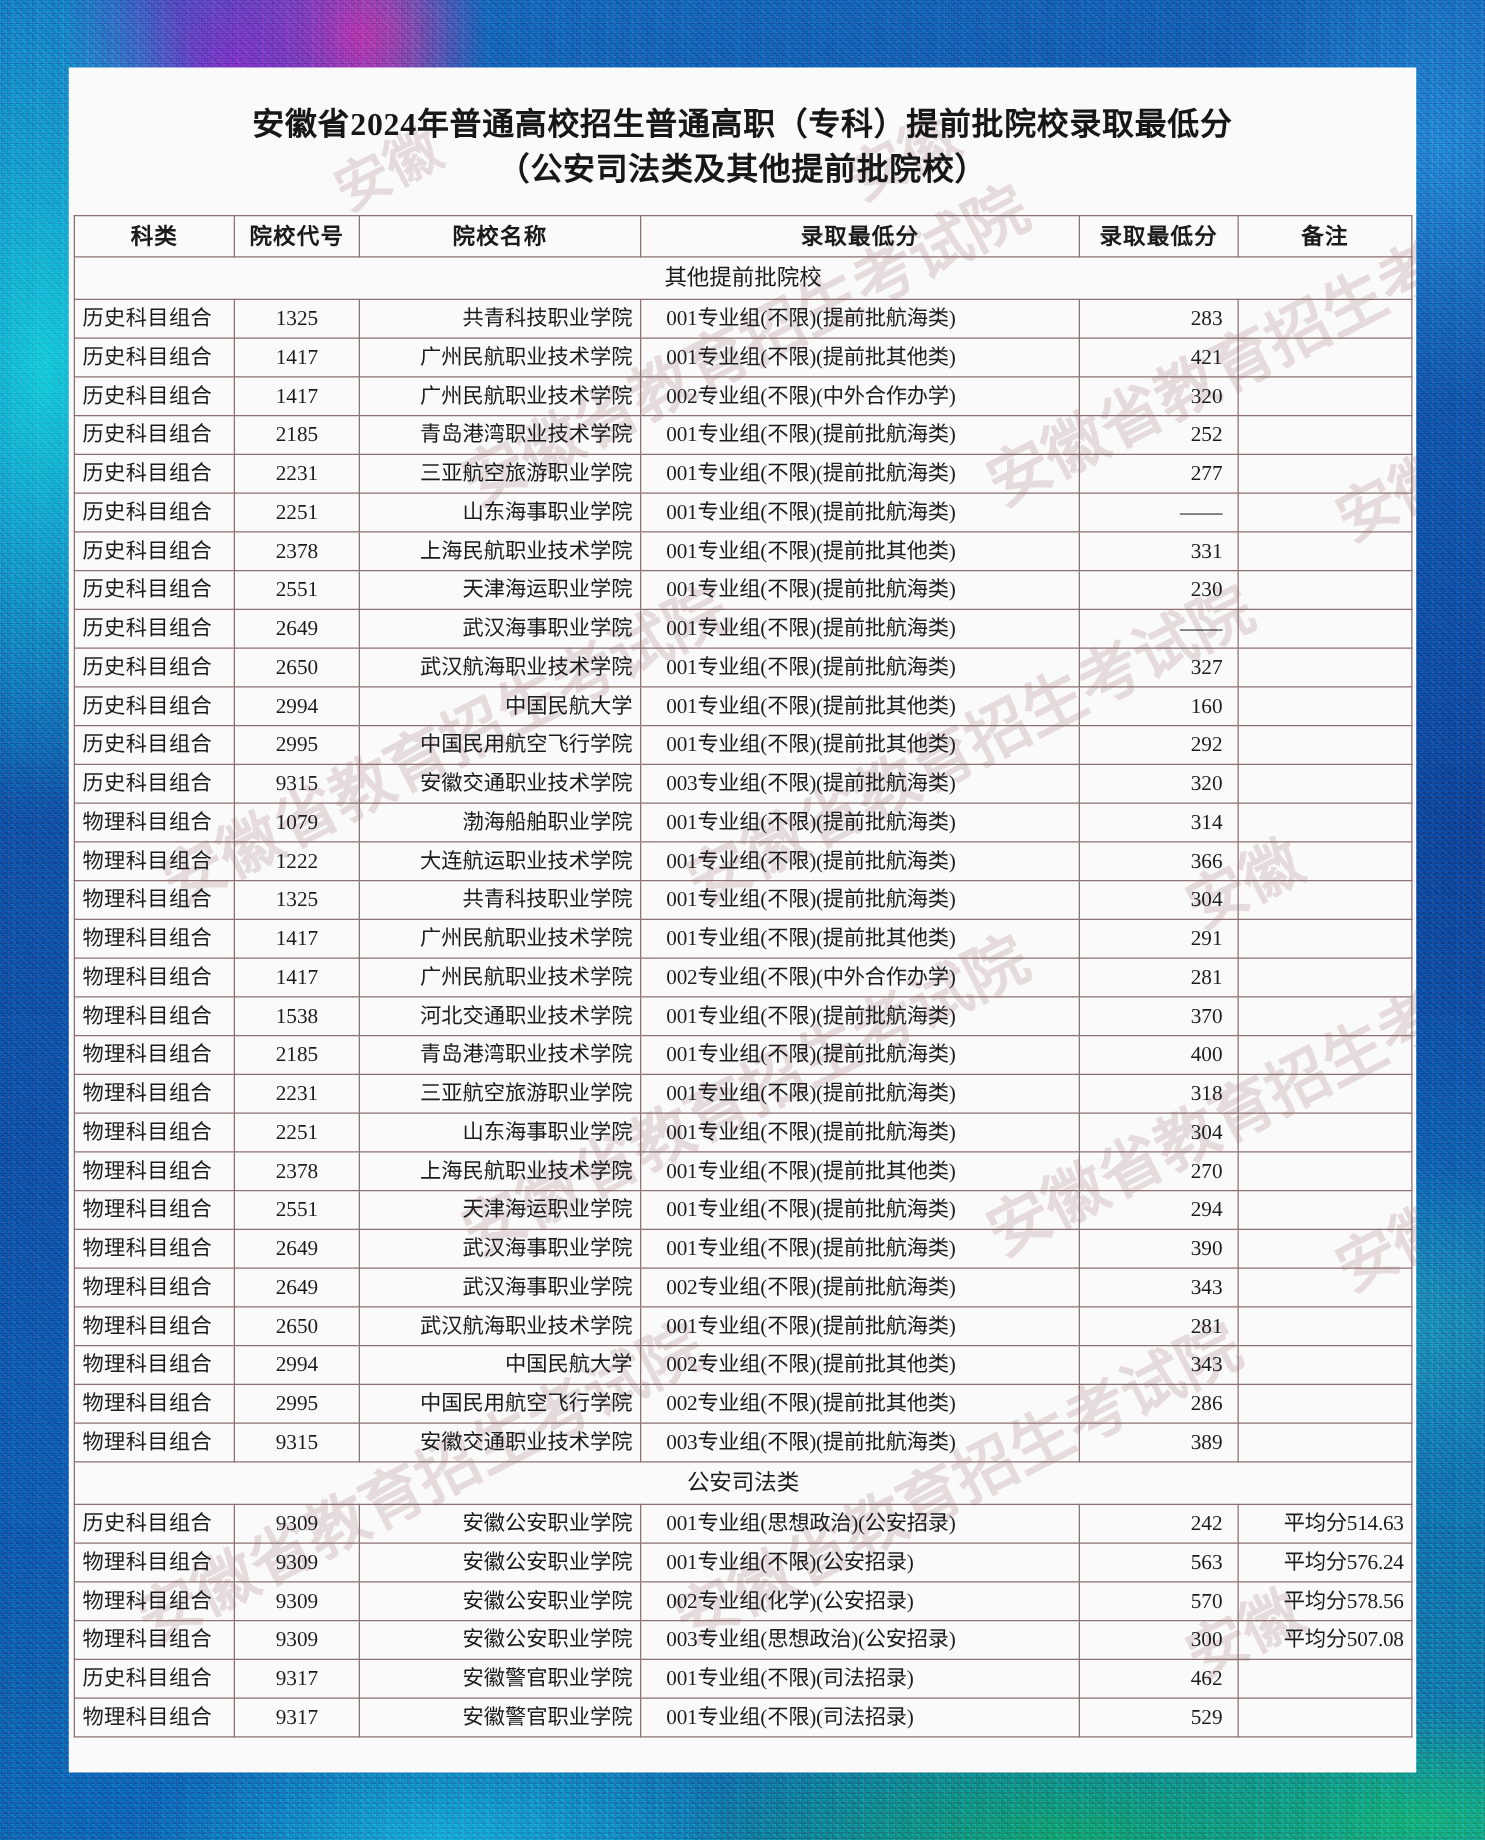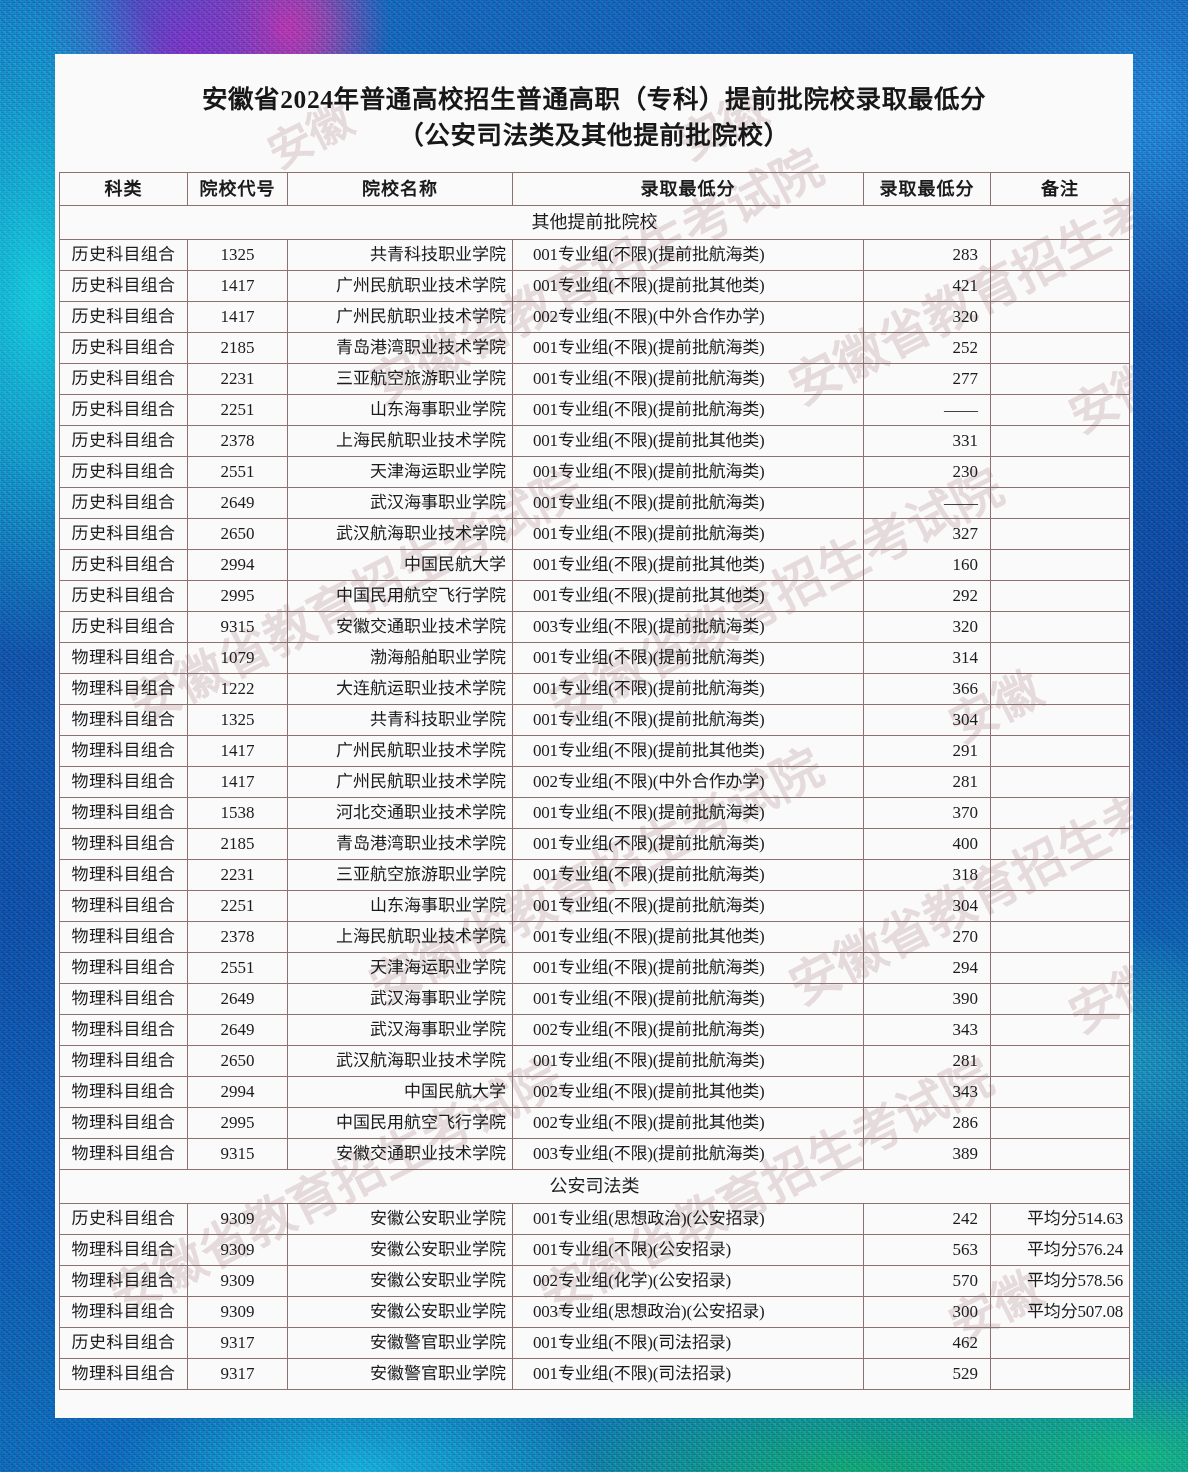--- a/index.html
+++ b/index.html
@@ -135,21 +135,21 @@
     font-size: 18px;
     letter-spacing: 1px;
     height: 32px;
   }
   tr.section td {
     text-align: center;
     font-size: 18px;
     height: 33px;
     color: #1b1b1b;
   }
-  td.kelei  { text-align: center; letter-spacing: .3px; }
+  td.kelei  { letter-spacing: .3px; }
   td.code   { text-align: center; }
   td.name   { text-align: right; padding-left: 14px; }
   td.group  { text-align: left; padding-left: 20px; letter-spacing: -.2px; }
   td.score  { text-align: right; padding-right: 12px; }
   td.remark { text-align: right; padding-right: 6px; letter-spacing: -.2px; }
 </style>
 </head>
 <body>
 
 <div id="backdrop">

